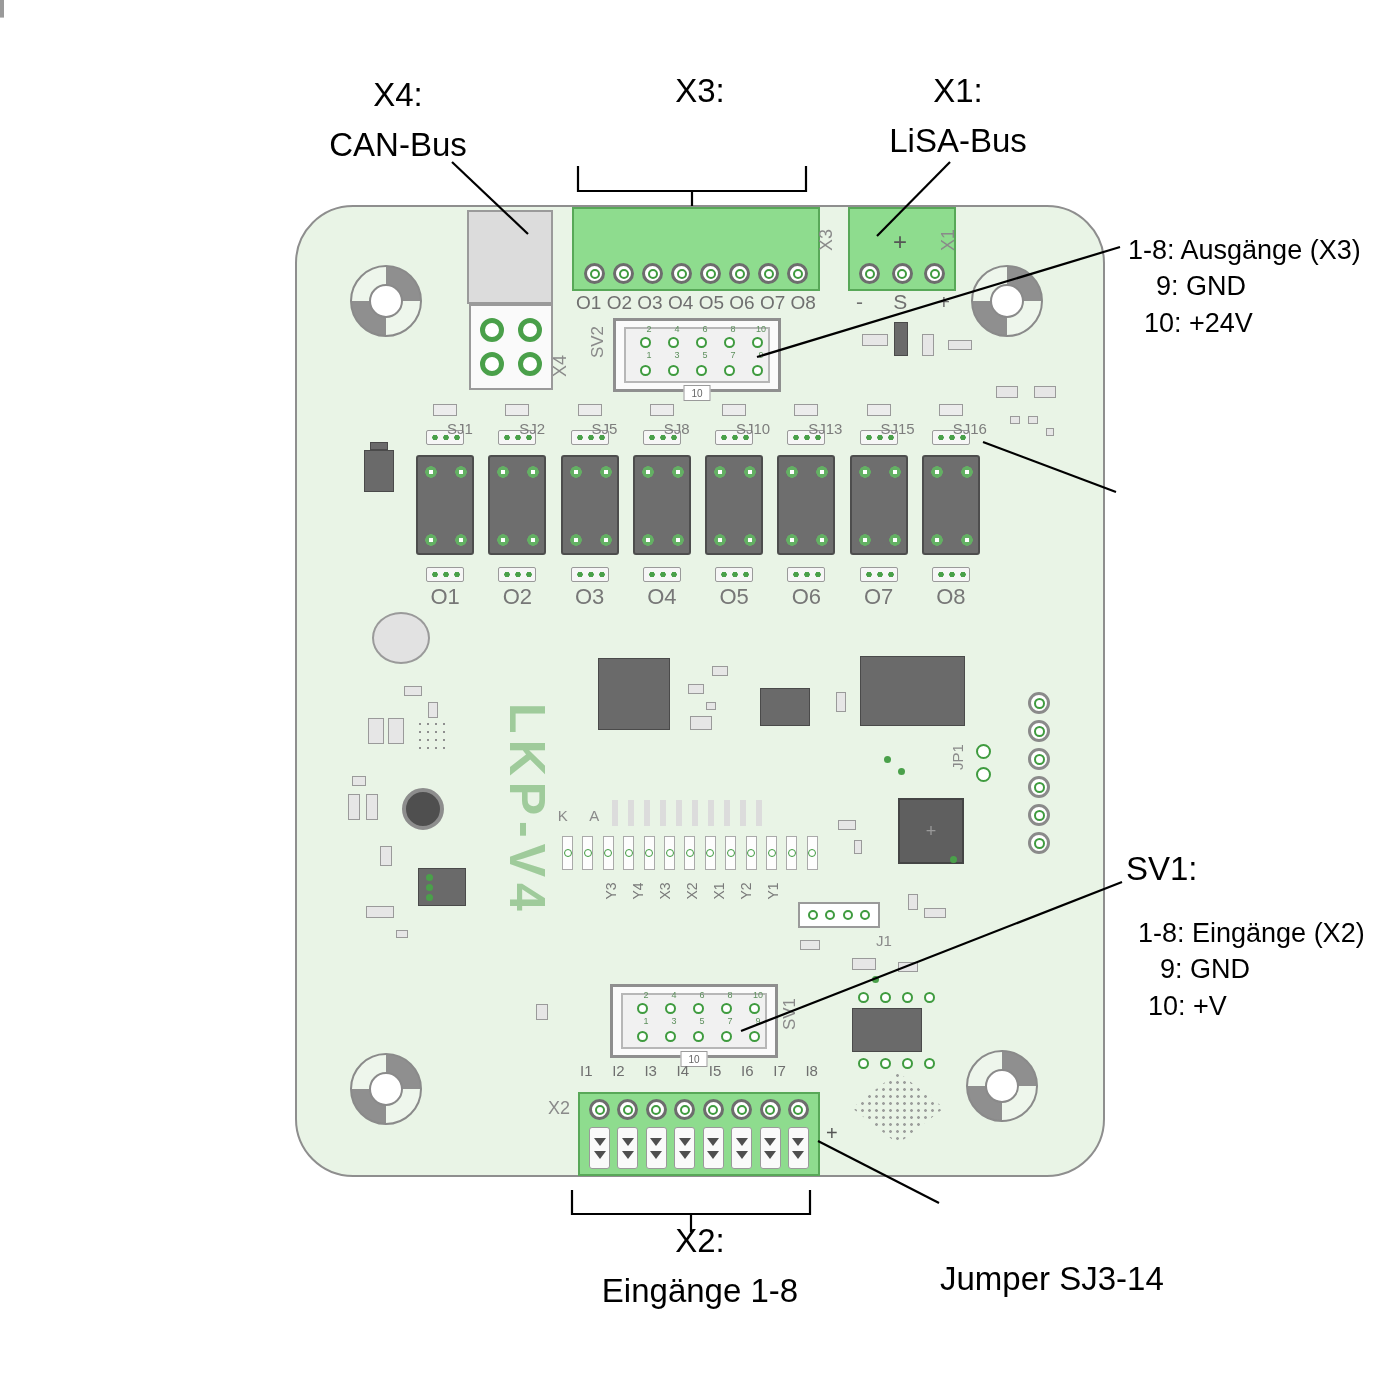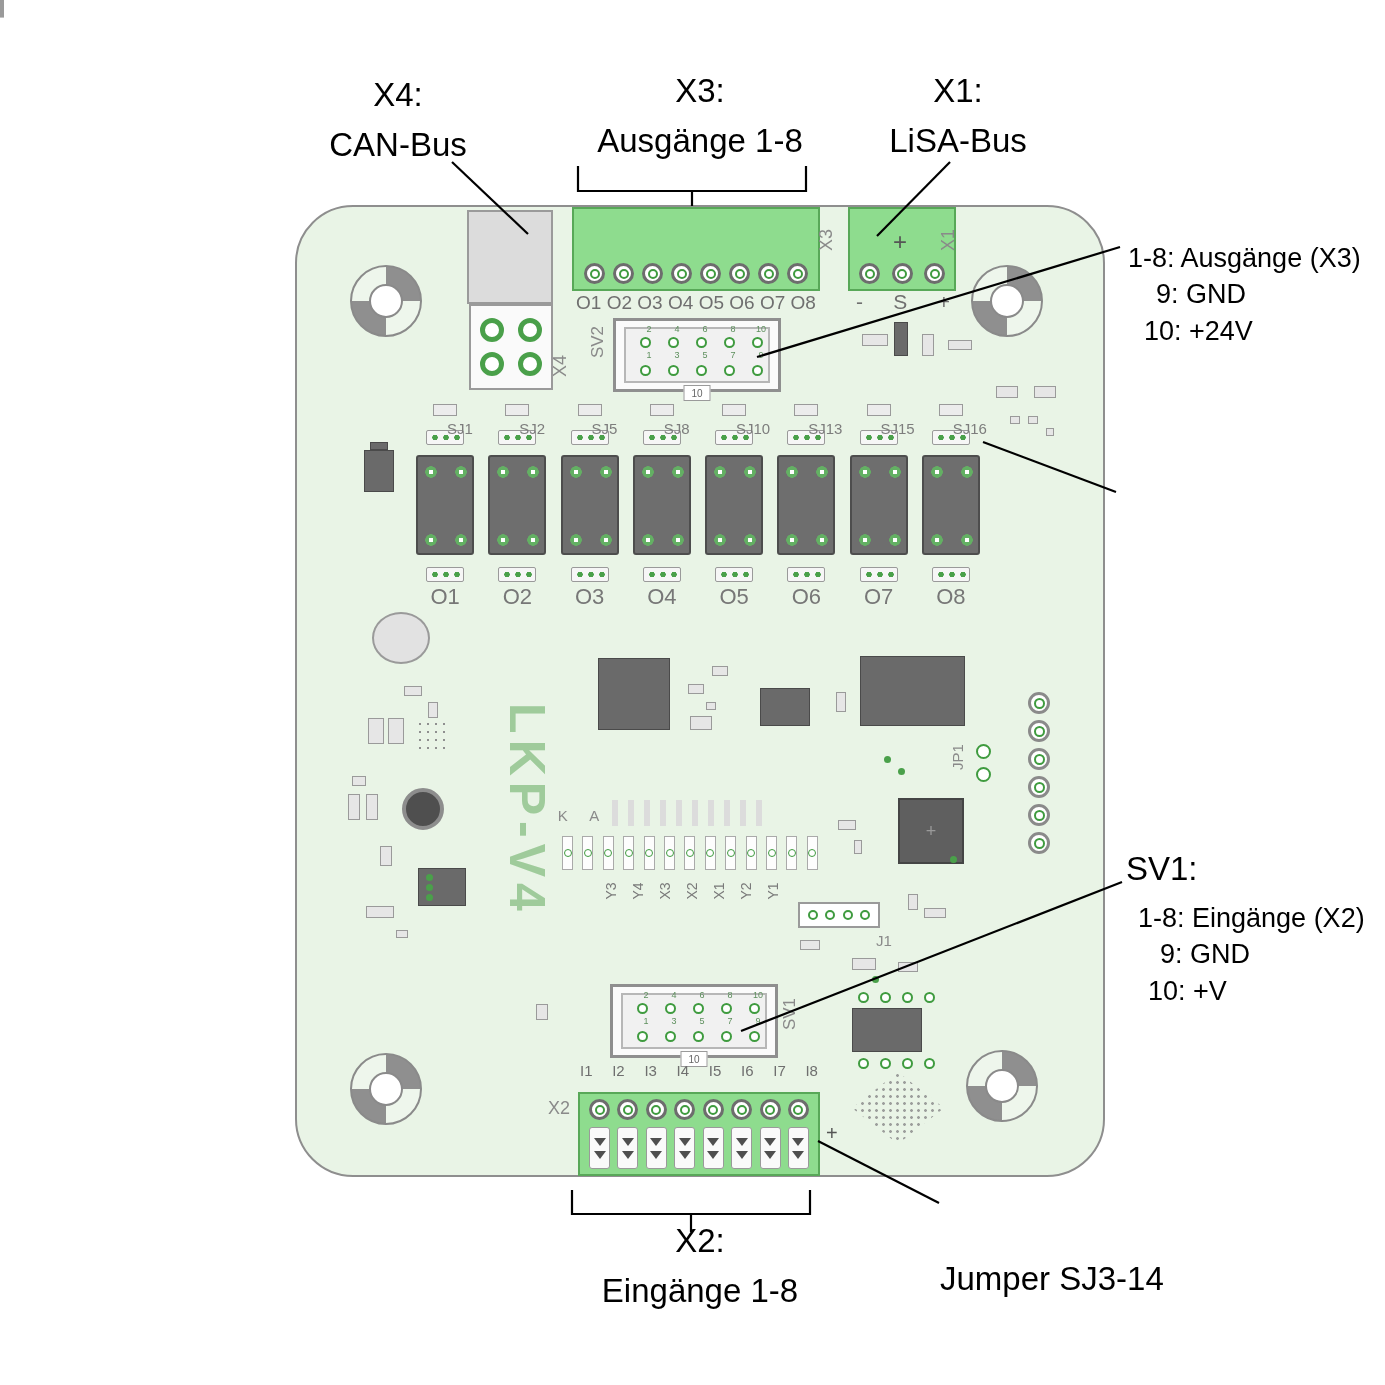--- a/index.html
+++ b/index.html
@@ -10,24 +10,24 @@
   .lines{position:absolute;left:0;top:0;z-index:25;pointer-events:none}
   .hole{position:absolute;width:72px;height:72px;border-radius:50%;border:2px solid #8a8a8a;z-index:10;
     background:conic-gradient(#8f8f8f 0 90deg,#eef6ec 90deg 180deg,#8f8f8f 180deg 270deg,#eef6ec 270deg)}
   .hole::after{content:"";position:absolute;left:50%;top:50%;width:30px;height:30px;transform:translate(-50%,-50%);
     background:#fff;border:2px solid #8a8a8a;border-radius:50%}
   
   .ann{position:absolute;color:#000;z-index:30}
   .ann-center{text-align:center;font-size:33px;line-height:1.5}
   .ann-head{font-size:33px}
   .ann-line{font-size:27px;line-height:1.35}
-  .ind-a{padding-left:2px;margin-top:20px}
+  .ind-a{padding-left:2px;margin-top:12px}
   .ind-b{padding-left:30px}
   .ind-c{padding-left:18px}
-  .ind-a2{padding-left:12px;margin-top:12px}
+  .ind-a2{padding-left:12px;margin-top:27px}
   .ind-b2{padding-left:34px}
   .ind-c2{padding-left:22px}
   
   .gconn{position:absolute;background:#8edc8e;border:2px solid #58a858;z-index:10}
   .trow{position:absolute;display:flex;justify-content:space-between}
   .term{width:21px;height:21px;border:3px solid #6d6d6d;border-radius:50%;background:#fff;display:flex;align-items:center;justify-content:center}
   .term::after{content:"";width:6px;height:6px;border:2px solid #3f9b3f;border-radius:50%}
   .pinlabels{position:absolute;display:flex;justify-content:space-between;color:#6f6f6f;z-index:12}
   .x4top{position:absolute;left:467px;top:210px;width:86px;height:94px;background:#dcdcdc;border:2px solid #9a9a9a;z-index:10}
   .x4bot{position:absolute;left:469px;top:304px;width:84px;height:86px;background:#fafafa;border:2px solid #9a9a9a;z-index:10;
@@ -501,21 +501,20 @@
     <path d="M572,1190 L572,1214 L810,1214 L810,1190 M691,1214 L691,1232" stroke="#000" stroke-width="2.2" fill="none"></path>
   </svg>
 
   
   <div class="ann ann-center" style="left:318px;top:70px;width:160px">
     <div>X4:</div>
     <div>CAN-Bus</div>
   </div>
   <div class="ann ann-center" style="left:590px;top:66px;width:220px">
     <div>X3:</div>
-    <div>Ausgänge 1-8</div>
   </div>
   <div class="ann ann-center" style="left:878px;top:66px;width:160px">
     <div>X1:</div>
     <div>LiSA-Bus</div>
   </div>
   <div class="ann" style="left:1126px;top:220px">
     <div class="ann-line ind-a">1-8: Ausgänge (X3)</div>
     <div class="ann-line ind-b">9: GND</div>
     <div class="ann-line ind-c">10: +24V</div>
   </div>

